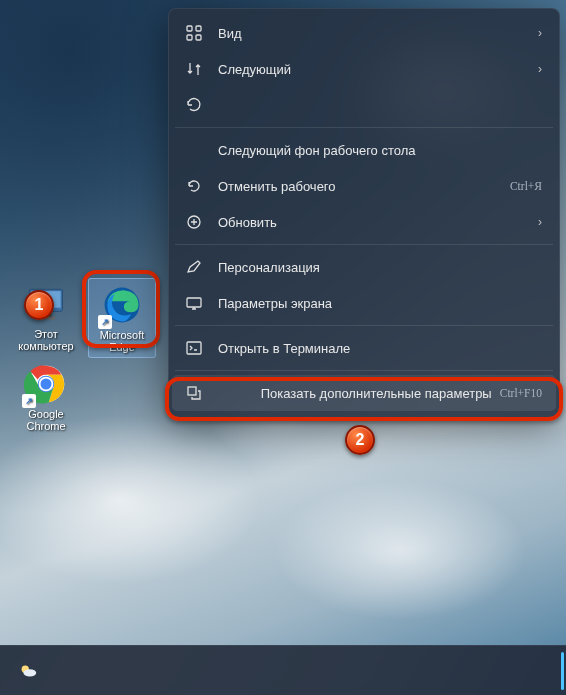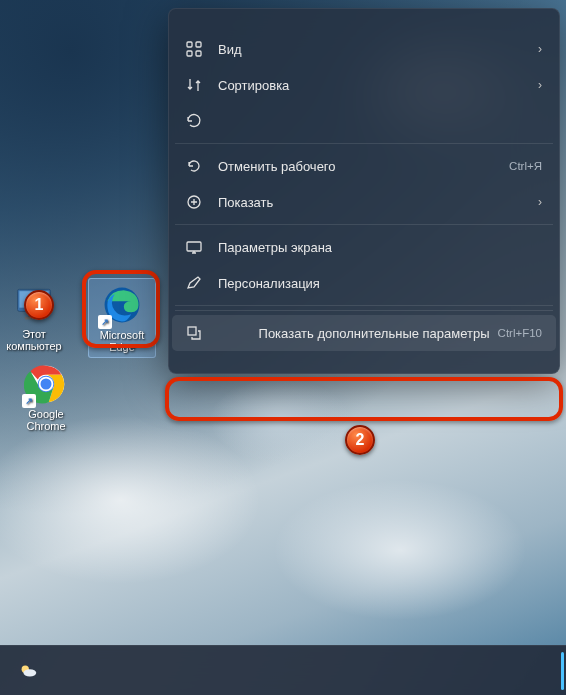--- a/index.html
+++ b/index.html
@@ -54,56 +54,56 @@
       position: absolute; border: 4px solid #e02800; border-radius: 14px;
       box-shadow: 0 2px 5px rgba(0,0,0,0.4);
     }
     .context-menu {
       position: absolute;
       left: 168px; top: 8px;
       width: 392px;
       background: rgba(38, 50, 67, 0.9);
       backdrop-filter: blur(20px);
       border-radius: 8px;
-      padding: 22px 3px;
+      padding: 6px 3px;
       box-shadow: 0 10px 40px rgba(0,0,0,0.5);
       border: 1px solid rgba(255,255,255,0.08);
       color: #e8e8e8;
       font-size: 13px;
     }
     .menu-item {
       display: flex; align-items: center;
       padding: 8px 14px 8px 12px;
       border-radius: 5px;
       cursor: default;
       min-height: 34px;
     }
     .menu-icon { width: 20px; height: 20px; margin-right: 14px; display: flex; align-items: center; justify-content: center; flex-shrink: 0; }
     .menu-icon svg { width: 16px; height: 16px; stroke: #e0e0e0; stroke-width: 1.3; fill: none; }
     .menu-label { flex: 1; }
-    .menu-shortcut { font-size: 11.5px; color: #aab4bf; margin-left: 8px; }
+    .menu-shortcut { font-size: 11.5px; color: #aab4bf; margin-left: 8px; font-family: Liberation Serif, serif; }
     .menu-chevron { color: #c0c0c0; font-size: 12px; margin-left: 8px; }
     .menu-sep { height: 1px; background: rgba(255,255,255,0.1); margin: 4px 3px; }
     .highlighted-item { background: rgba(255,255,255,0.09); text-align: right; }
     .taskbar {
       position: absolute; bottom: 0; left: 0; width: 100%; height: 50px;
       background: rgba(28, 38, 54, 0.88);
       backdrop-filter: blur(20px);
       border-top: 1px solid rgba(255,255,255,0.06);
       display: flex; align-items: center; padding: 0 8px;
     }
     .taskbar-icon { width: 40px; height: 40px; display: flex; align-items: center; justify-content: center; border-radius: 4px; }
     .taskbar-indicator { position: absolute; right: 2px; bottom: 5px; width: 3px; height: 38px; background: #4cc2ff; border-radius: 2px; }
   </style>
 </head>
 <body>
 
 <div class="desktop">
 
-  <div class="icon-cell" style="left:0; top:278px;align-items:center;">
+  <div class="icon-cell" style="left:12px; top:278px;align-items:center;">
     <div class="icon-img">
       <svg viewBox="0 0 48 48">
           <rect x="6" y="8" width="36" height="24" rx="2" fill="#3a6ea5" stroke="#2a4d70"></rect>
           <rect x="8" y="10" width="32" height="18" fill="#6ba3d6"></rect>
           <rect x="18" y="34" width="12" height="4" fill="#4a4a4a"></rect>
           <rect x="14" y="38" width="20" height="3" rx="1" fill="#666"></rect>
         </svg>
     </div>
     <span>Этот компьютер</span>
   </div>
@@ -152,69 +152,82 @@
         </span>
       <span class="menu-label">Вид</span>
       <span class="menu-chevron">›</span>
     </div>
     <div class="menu-item">
       <span class="menu-icon">
           <svg viewBox="0 0 16 16">
             <path d="M4 2 L4 12 M2 10 L4 12 L6 10 M12 14 L12 4 M10 6 L12 4 L14 6"></path>
           </svg>
         </span>
-      <span class="menu-label">Сортировка</span>
+      <span class="menu-label">Следующий</span>
       <span class="menu-chevron">›</span>
     </div>
     <div class="menu-item">
       <span class="menu-icon">
           <svg viewBox="0 0 16 16">
             <path d="M2 8 A6 6 0 1 1 4 12 M2 8 L2 4 M2 8 L6 8"></path>
           </svg>
         </span>
     </div>
     <div class="menu-sep"></div>
+    <div class="menu-item">
+      <span class="menu-icon"></span>
+      <span class="menu-label">Следующий фон рабочего стола</span>
+    </div>
     <div class="menu-item">
       <span class="menu-icon">
           <svg viewBox="0 0 16 16">
             <path d="M3 8 A5 5 0 1 1 5 12 M3 8 L3 4 M3 8 L7 8"></path>
           </svg>
         </span>
       <span class="menu-label">Отменить рабочего</span>
       <span class="menu-shortcut">Ctrl+Я</span>
     </div>
     <div class="menu-item">
       <span class="menu-icon">
           <svg viewBox="0 0 16 16">
             <circle cx="8" cy="8" r="6"></circle>
             <path d="M8 5 L8 11 M5 8 L11 8"></path>
           </svg>
         </span>
-      <span class="menu-label">Показать</span>
+      <span class="menu-label">Обновить</span>
       <span class="menu-chevron">›</span>
     </div>
     <div class="menu-sep"></div>
+    <div class="menu-item">
+      <span class="menu-icon">
+          <svg viewBox="0 0 16 16">
+            <path d="M2 13 L4 8 L12 2 L14 4 L8 12 Z"></path>
+          </svg>
+        </span>
+      <span class="menu-label">Персонализация</span>
+    </div>
     <div class="menu-item">
       <span class="menu-icon">
           <svg viewBox="0 0 16 16">
             <rect x="1" y="3" width="14" height="9" rx="1"></rect>
             <path d="M6 14 L10 14 M8 12 L8 14"></path>
           </svg>
         </span>
       <span class="menu-label">Параметры экрана</span>
     </div>
-    <div class="menu-item">
-      <span class="menu-icon">
-          <svg viewBox="0 0 16 16">
-            <path d="M2 13 L4 8 L12 2 L14 4 L8 12 Z"></path>
-          </svg>
-        </span>
-      <span class="menu-label">Персонализация</span>
-    </div>
-    <div class="menu-sep"></div>
+    <div class="menu-sep"></div>
+    <div class="menu-item">
+      <span class="menu-icon">
+          <svg viewBox="0 0 16 16">
+            <rect x="1" y="2" width="14" height="12" rx="1"></rect>
+            <path d="M4 6 L6 8 L4 10 M8 10 L11 10"></path>
+          </svg>
+        </span>
+      <span class="menu-label">Открыть в Терминале</span>
+    </div>
     <div class="menu-sep"></div>
     <div class="menu-item highlighted-item">
       <span class="menu-icon">
           <svg viewBox="0 0 16 16">
             <rect x="2" y="2" width="8" height="8"></rect>
             <path d="M12 6 L14 6 L14 14 L6 14 L6 12"></path>
           </svg>
         </span>
       <span class="menu-label">Показать дополнительные параметры</span>
       <span class="menu-shortcut">Ctrl+F10</span>

